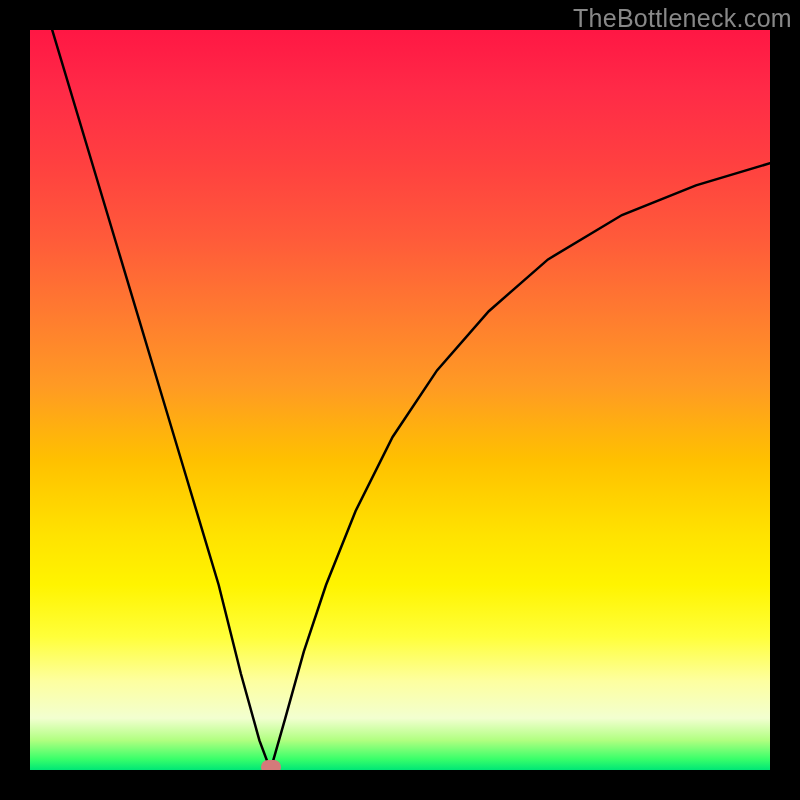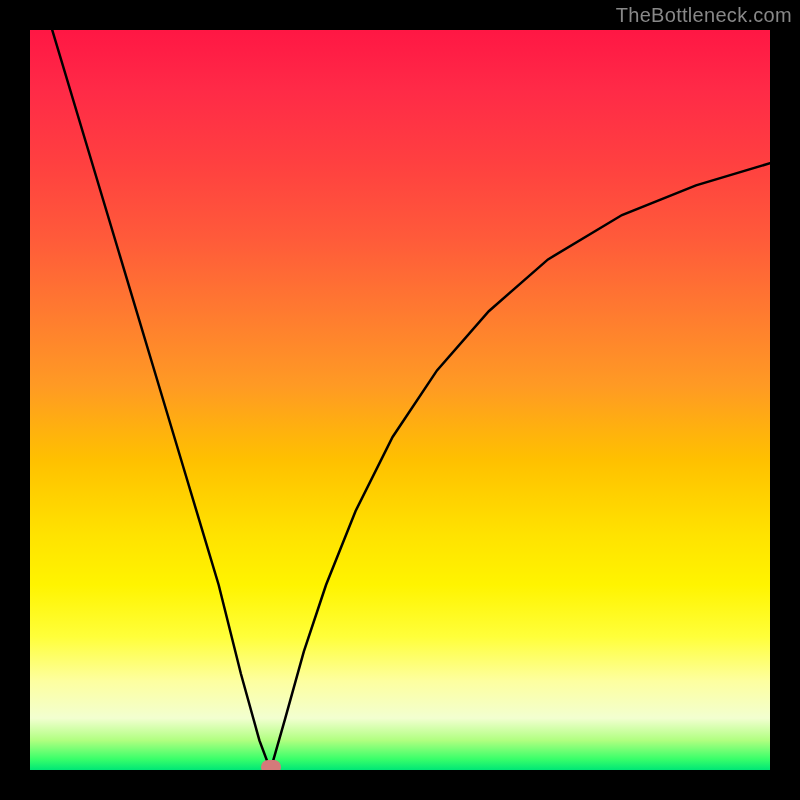--- a/index.html
+++ b/index.html
@@ -64,21 +64,21 @@
     width: 20px;
     height: 14px;
     background: #d47a7a;
     border-radius: 8px;
   }
   .watermark {
     position: absolute;
     top: 4px;
     right: 8px;
     color: #888;
-    font-size: 20px;
+    font-size: 25px;
     letter-spacing: 0.3px;
     font-weight: 400;
   }
 </style>
 </head>
 <body>
 
 <div class="frame">
 
   <div class="watermark">TheBottleneck.com</div>

